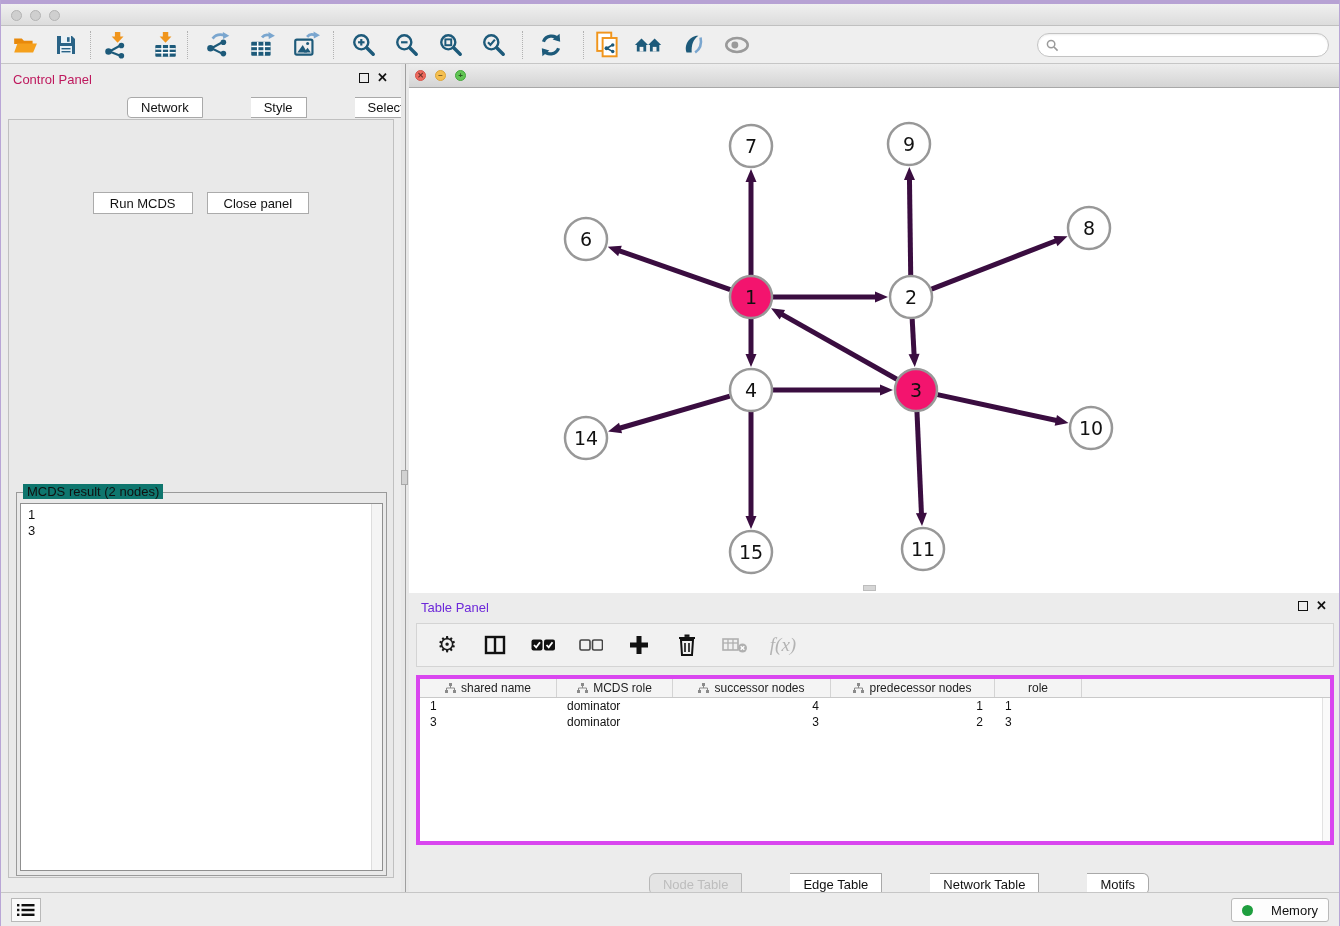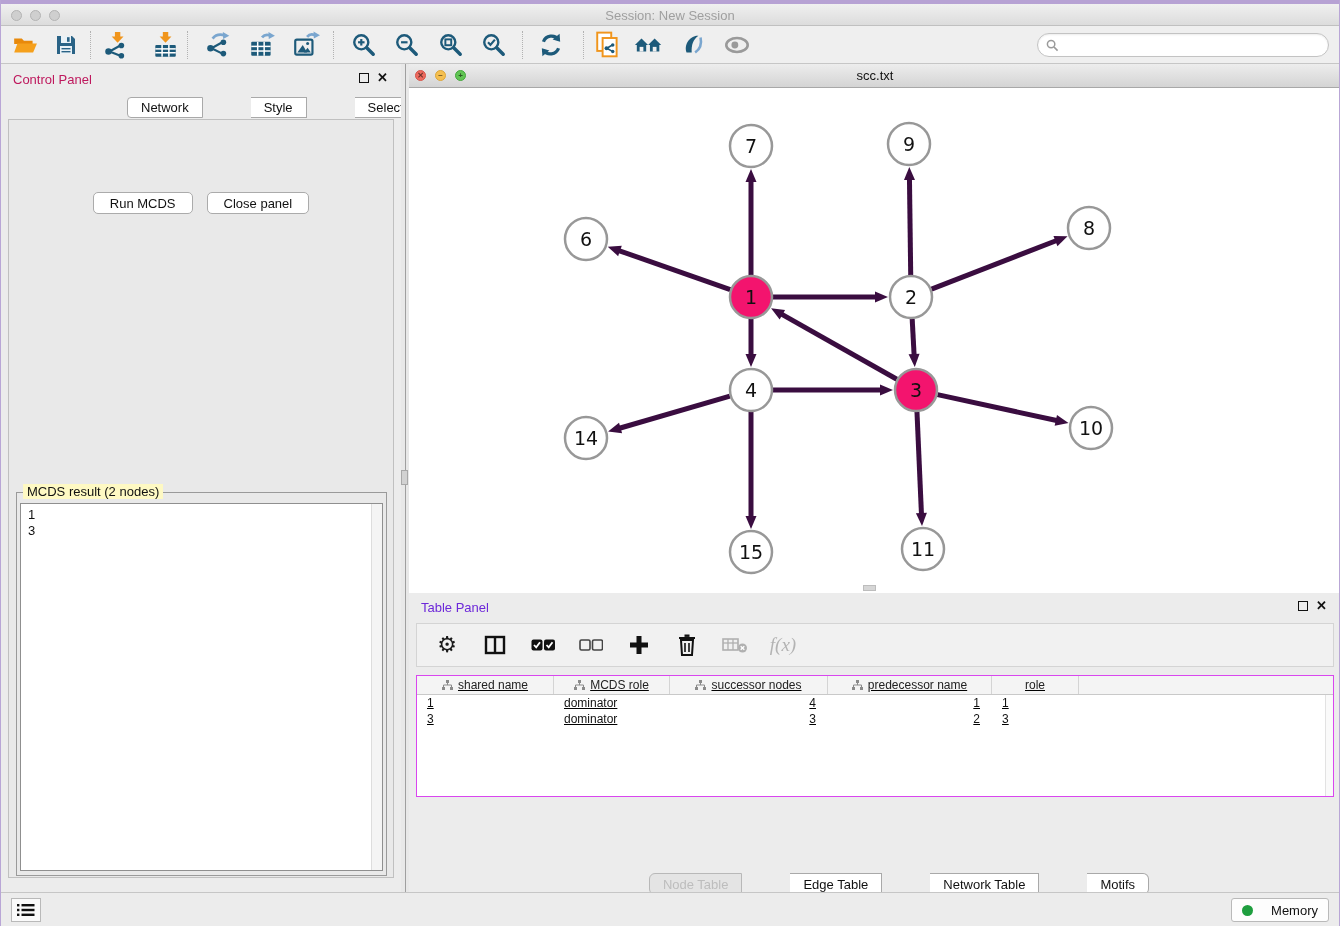--- a/index.html
+++ b/index.html
@@ -51,29 +51,29 @@
   }
   .opt-label { position:absolute; left:0; top:17px; width:100%; text-align:center; font-size:13px; color:#111; }
   .criterion {
     position:absolute; left:37px; top:39px; width:308px; height:23px; background:#fff;
     border:1px solid #ababab; border-radius:4px; display:flex; align-items:center; padding:0 10px;
     font-size:13px; color:#111;
   }
   .criterion .chev { margin-left:auto; display:flex; flex-direction:column; gap:1px; }
   .cp-buttons { position:absolute; left:0; top:72px; width:100%; display:flex; justify-content:center; gap:14px; }
   .aq-btn {
-    height:22px; padding:0 16px; background:#fff; border:1px solid #ababab; border-radius:5px;
+    height:22px; padding:0 16px; background:#fff; border:1px solid #ababab; border-radius:0;
     font-size:13px; color:#111; display:flex; align-items:center; font-family:"Liberation Sans",sans-serif;
   }
   .result-box {
     position:absolute; left:7px; top:372px; width:371px; height:384px;
     border:1px solid #9a9a9a; background:#e9e9e9;
   }
   .result-legend {
-    position:absolute; left:6px; top:-9px; background:#fef9c3; padding:0 4px; font-size:13px; color:#111;
+    position:absolute; left:6px; top:-9px; background:#0f766e; padding:0 4px; font-size:13px; color:#111;
   }
   .result-area {
     position:absolute; left:3px; top:10px; right:3px; bottom:4px; background:#fff; border:1px solid #8f8f8f;
     font-size:13px; color:#111; padding:3px 0 0 7px; line-height:16px;
   }
   .result-scroll { position:absolute; right:0; top:0; bottom:0; width:11px; background:#f4f4f4; border-left:1px solid #ddd; }
   
   .splitter { position:absolute; left:400px; top:64px; width:8px; height:828px; background:#e8e8e8; }
   .splitter .line { position:absolute; left:4px; top:0; height:100%; border-left:1px solid #9f9f9f; }
   .splitter .grip { position:absolute; left:0; top:406px; width:7px; height:15px; background:#d2d2d2; border:1px solid #a8a8a8; }
@@ -90,21 +90,21 @@
   .gnode-label { font-size:19px; fill:#111; font-family:"DejaVu Sans",sans-serif; }
   
   .table-panel { position:absolute; left:408px; top:593px; width:932px; height:299px; background:#ececec; }
   .tp-title { position:absolute; left:12px; top:7px; font-size:13px; color:#6d28d9; }
   .tp-toolbar {
     position:absolute; left:7px; top:30px; width:918px; height:44px; background:#f1f1f1;
     border:1px solid #d4d4d4; display:flex; align-items:center; gap:20px; padding-left:16px;
   }
   .tp-icon { display:flex; align-items:center; justify-content:center; width:28px; height:28px; }
   .fx { font-family:"Liberation Serif",serif; font-style:italic; font-size:19px; color:#b3b3b3; }
-  .node-table { position:absolute; left:7px; top:82px; width:918px; height:122px; background:#fff; border:1px solid #d946ef;text-decoration:underline; }
+  .node-table { position:absolute; left:7px; top:82px; width:918px; height:170px; background:#fff; border:4px solid #d946ef; }
   .nt-header { display:flex; background:#f4f4f4; border-bottom:1px solid #c9c9c9; height:19px; }
   .nt-hcell {
     display:flex; align-items:center; justify-content:center; gap:5px; font-size:12px; color:#222;
     border-right:1px solid #d4d4d4; height:100%;
   }
   .nt-row { display:flex; height:16px; font-size:12px; color:#111; }
   .nt-cell { padding:1px 4px 0 10px; }
   .nt-cell.num { text-align:right; padding-right:12px; }
   .tscroll { position:absolute; right:0; top:19px; bottom:0; width:8px; background:#fafafa; border-left:1px solid #e2e2e2; }
   .tp-tabs { position:absolute; left:0; right:0; top:280px; display:flex; justify-content:center; }
@@ -128,21 +128,20 @@
 
 <div class="app">
   <div class="top-strip"></div>
 
   <div class="titlebar">
     <div class="traffic">
       <div class="tl"></div>
       <div class="tl"></div>
       <div class="tl"></div>
     </div>
-    <div class="title-text">Session: New Session</div>
   </div>
 
   <div class="toolbar">
     <div class="tb-icon" style="left:9px">
       <svg width="26" height="26" viewBox="0 0 24 24">
           <path d="M2 6 h7 l2 2 h8 v3 H2 Z" fill="#e8890b"></path>
           <path d="M2 19 L5 10.5 H23 L19.5 19 Z" fill="#f5a01c"></path>
         </svg>
     </div>
     <div class="tb-icon" style="left:50px">
@@ -334,21 +333,20 @@
     <div class="grip"></div>
   </div>
 
   <div class="net-window">
     <div class="net-titlebar">
       <div class="net-traffic">
         <div class="tl" style="background:#ed6a5e;border-color:#d5544a;">✕</div>
         <div class="tl" style="background:#f5bf4f;border-color:#dba63a;">−</div>
         <div class="tl" style="background:#61c554;border-color:#44a63c;">+</div>
       </div>
-      <div class="net-title">scc.txt</div>
     </div>
     <div class="net-canvas">
       <svg id="graph-svg" width="932" height="505">
           <line x1="342" y1="187" x2="342" y2="92" stroke="#3a0d40" stroke-width="5"></line>
           <polygon points="342,81 347.5,94 336.5,94" fill="#3a0d40"></polygon>
           <line x1="321.2449403778676" y1="201.7042820722201" x2="209.07600123420465" y2="162.27520043384163" stroke="#3a0d40" stroke-width="5"></line>
           <polygon points="198.69847142313844,158.6273414699517 212.78675431816166,157.74968261265215 209.13889535427174,168.12721242371836" fill="#3a0d40"></polygon>
           <line x1="364" y1="209" x2="468" y2="209" stroke="#3a0d40" stroke-width="5"></line>
           <polygon points="479,209 466,214.5 466,203.5" fill="#3a0d40"></polygon>
           <line x1="342" y1="231" x2="342" y2="268" stroke="#3a0d40" stroke-width="5"></line>
@@ -509,21 +507,21 @@
             </svg>
           <span>successor nodes</span>
         </div>
         <div class="nt-hcell" style="width:164px">
           <svg width="11" height="10" viewBox="0 0 11 10">
               <rect x="4" y="0" width="3" height="3" fill="#8a8a8a"></rect>
               <rect x="0" y="7" width="3" height="3" fill="#8a8a8a"></rect>
               <rect x="8" y="7" width="3" height="3" fill="#8a8a8a"></rect>
               <path d="M5.5 3 V5 M1.5 7 V5 H9.5 V7" fill="none" stroke="#8a8a8a" stroke-width="1"></path>
             </svg>
-          <span>predecessor name</span>
+          <span>predecessor nodes</span>
         </div>
         <div class="nt-hcell" style="width:87px">
           <span>role</span>
         </div>
       </div>
       <div class="nt-row">
         <div class="nt-cell" style="width:137px">1</div>
         <div class="nt-cell" style="width:116px">dominator</div>
         <div class="nt-cell num" style="width:158px">4</div>
         <div class="nt-cell num" style="width:164px">1</div>

